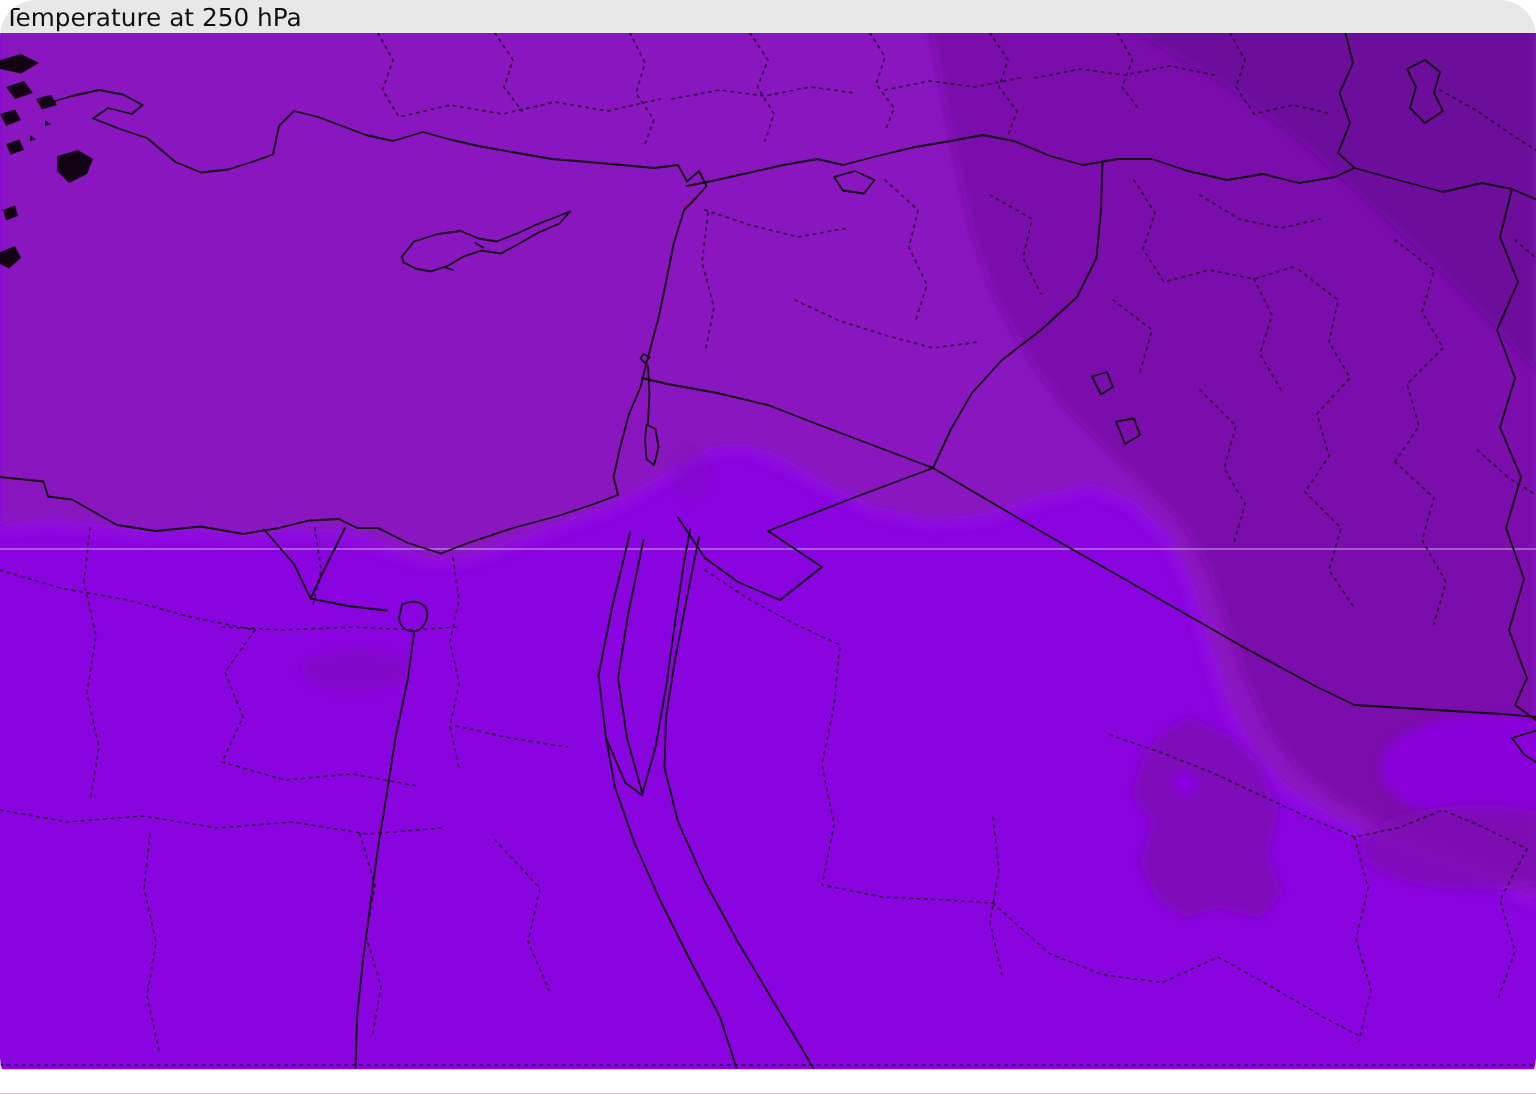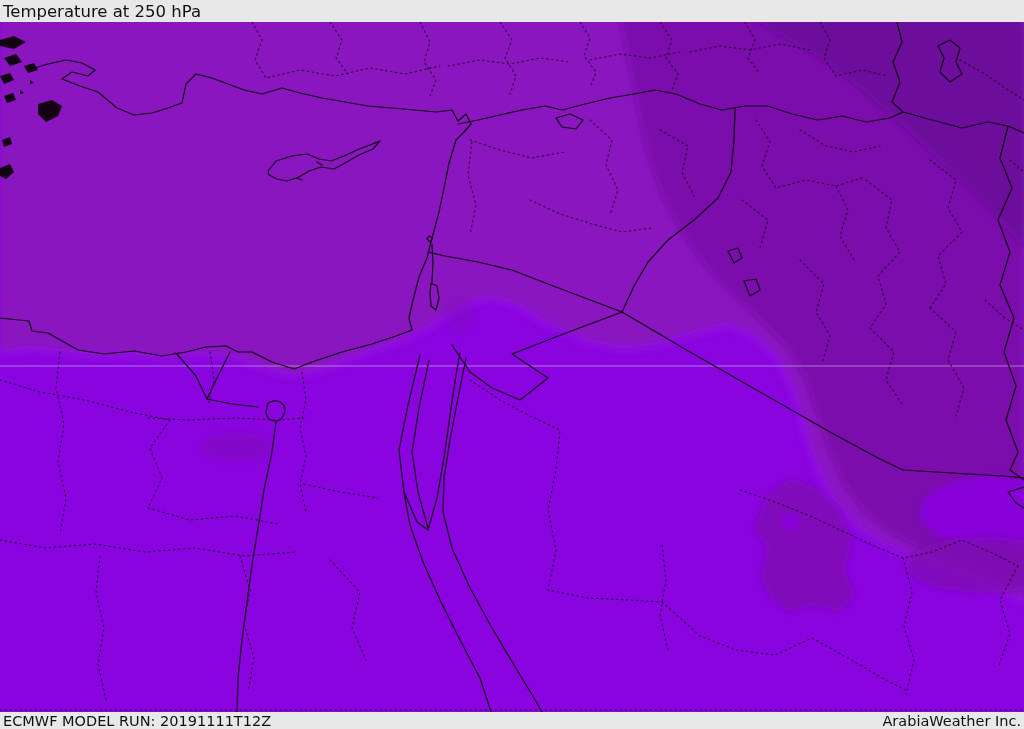--- a/index.html
+++ b/index.html
@@ -1,17 +1,17 @@
 <!DOCTYPE html>
 <html><head>
 <meta charset="utf-8">
 <style>
   html,body{margin:0;padding:0;background:#fff;}
   .screen{position:relative;width:1024px;height:729px;overflow:hidden;
-          font-family:"DejaVu Sans","Liberation Sans",sans-serif;}
+          font-family:"DejaVu Sans","Liberation Sans",sans-serif;border-radius:24px;}
   svg.map{position:absolute;left:0;top:0;}
   .bar{position:absolute;left:0;width:1024px;background:#e8e8e8;color:#111;
        display:flex;justify-content:space-between;align-items:center;
        box-sizing:border-box;}
   .bar.top{top:0;height:22px;font-size:16.5px;padding:0 3px;}
   .bar.bottom{top:712px;height:17px;font-size:14.5px;padding:0 3px;}
   .bar span{white-space:nowrap;}
   .solid path, .solid line{fill:none;stroke:#120312;stroke-width:1.2;
        stroke-linejoin:round;stroke-linecap:round;}
   .solid path.filled{fill:#140314;stroke:none;}
@@ -151,18 +151,14 @@
 
       <path d="M 0 710 L 1024 710" opacity="0.6"></path>
     </g>
   </g>
 </svg>
 
 <div class="bar top">
   <span>Temperature at 250 hPa</span>
 </div>
 
-<div class="bar bottom">
-  <span>ECMWF MODEL RUN: 20191111T12Z</span>
-  <span>ArabiaWeather Inc.</span>
-</div>
 
 </div>
 
 </body></html>

